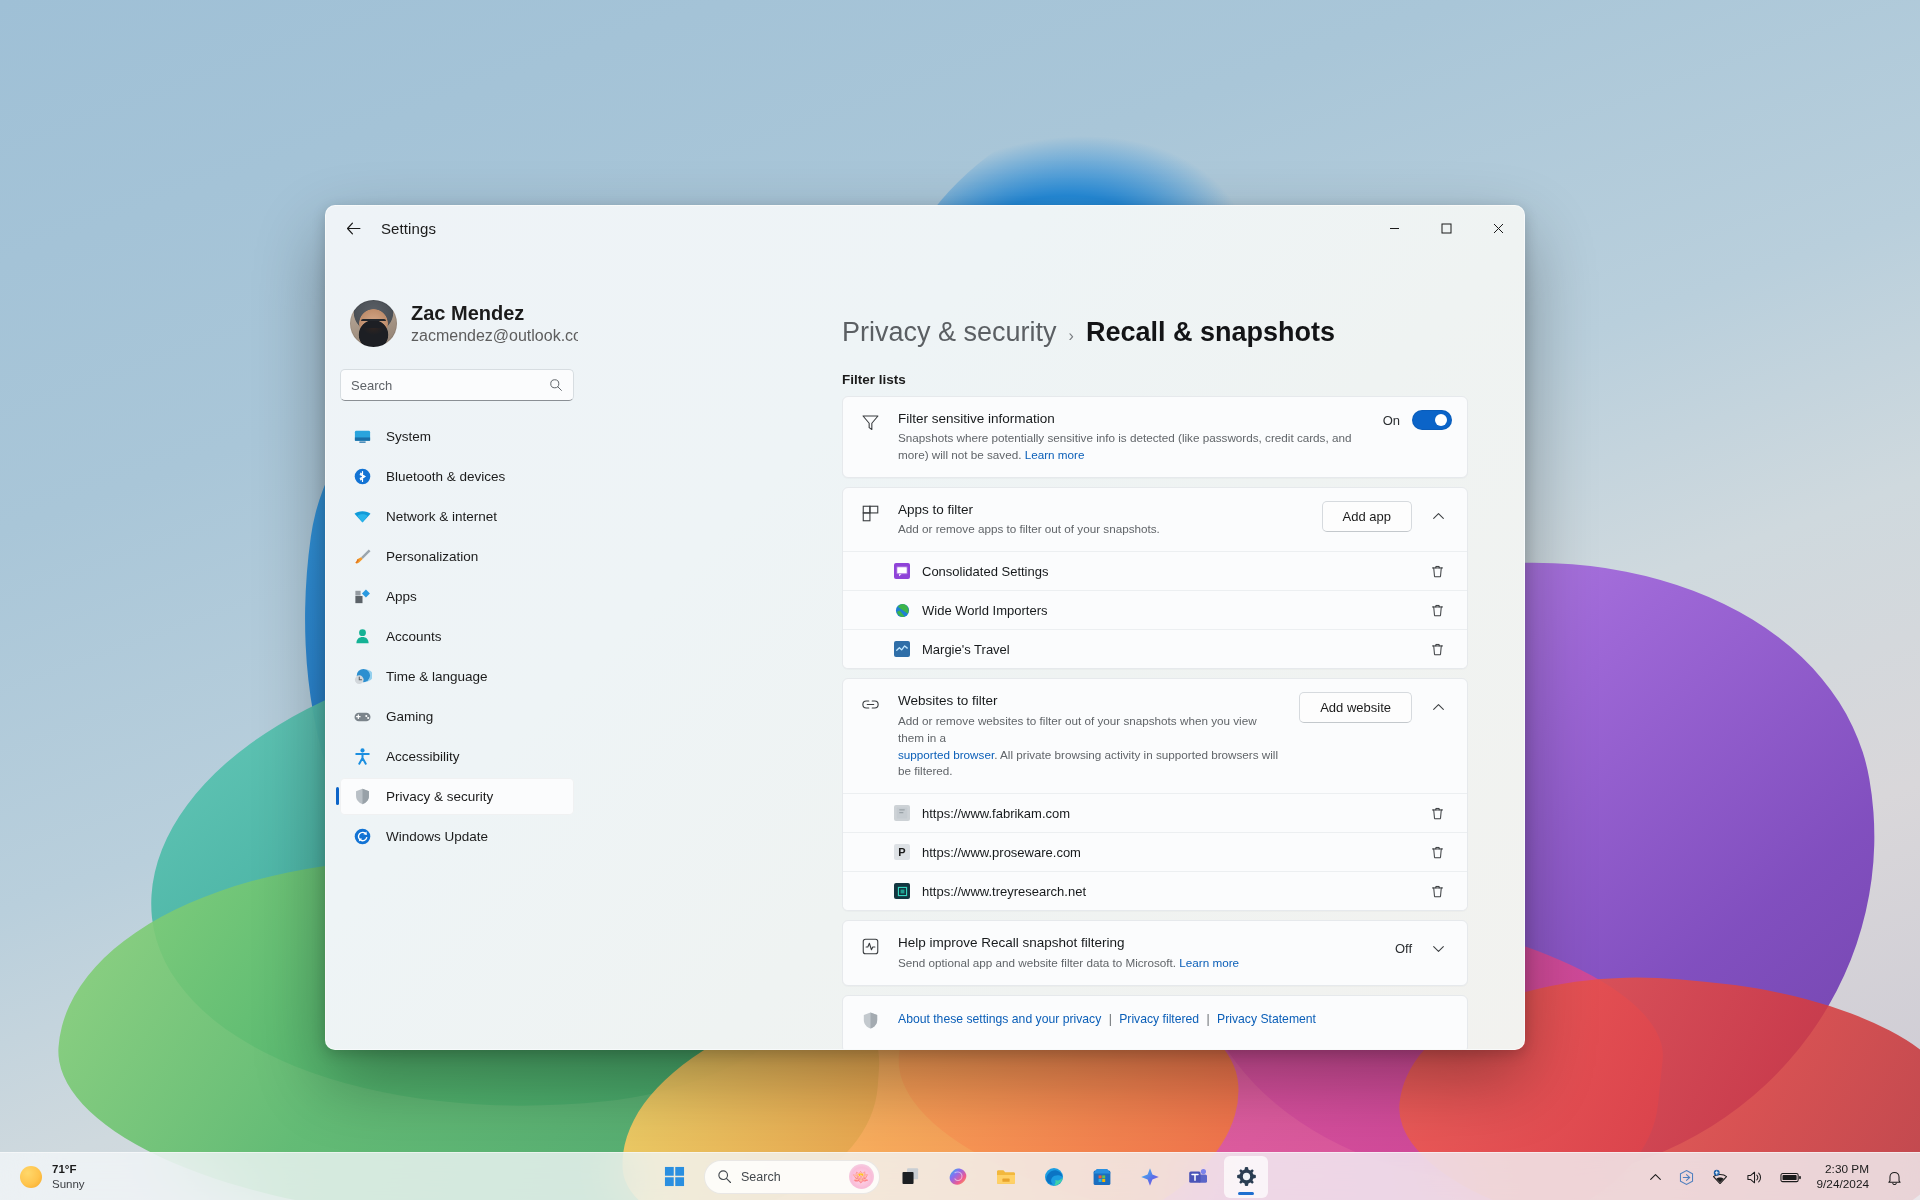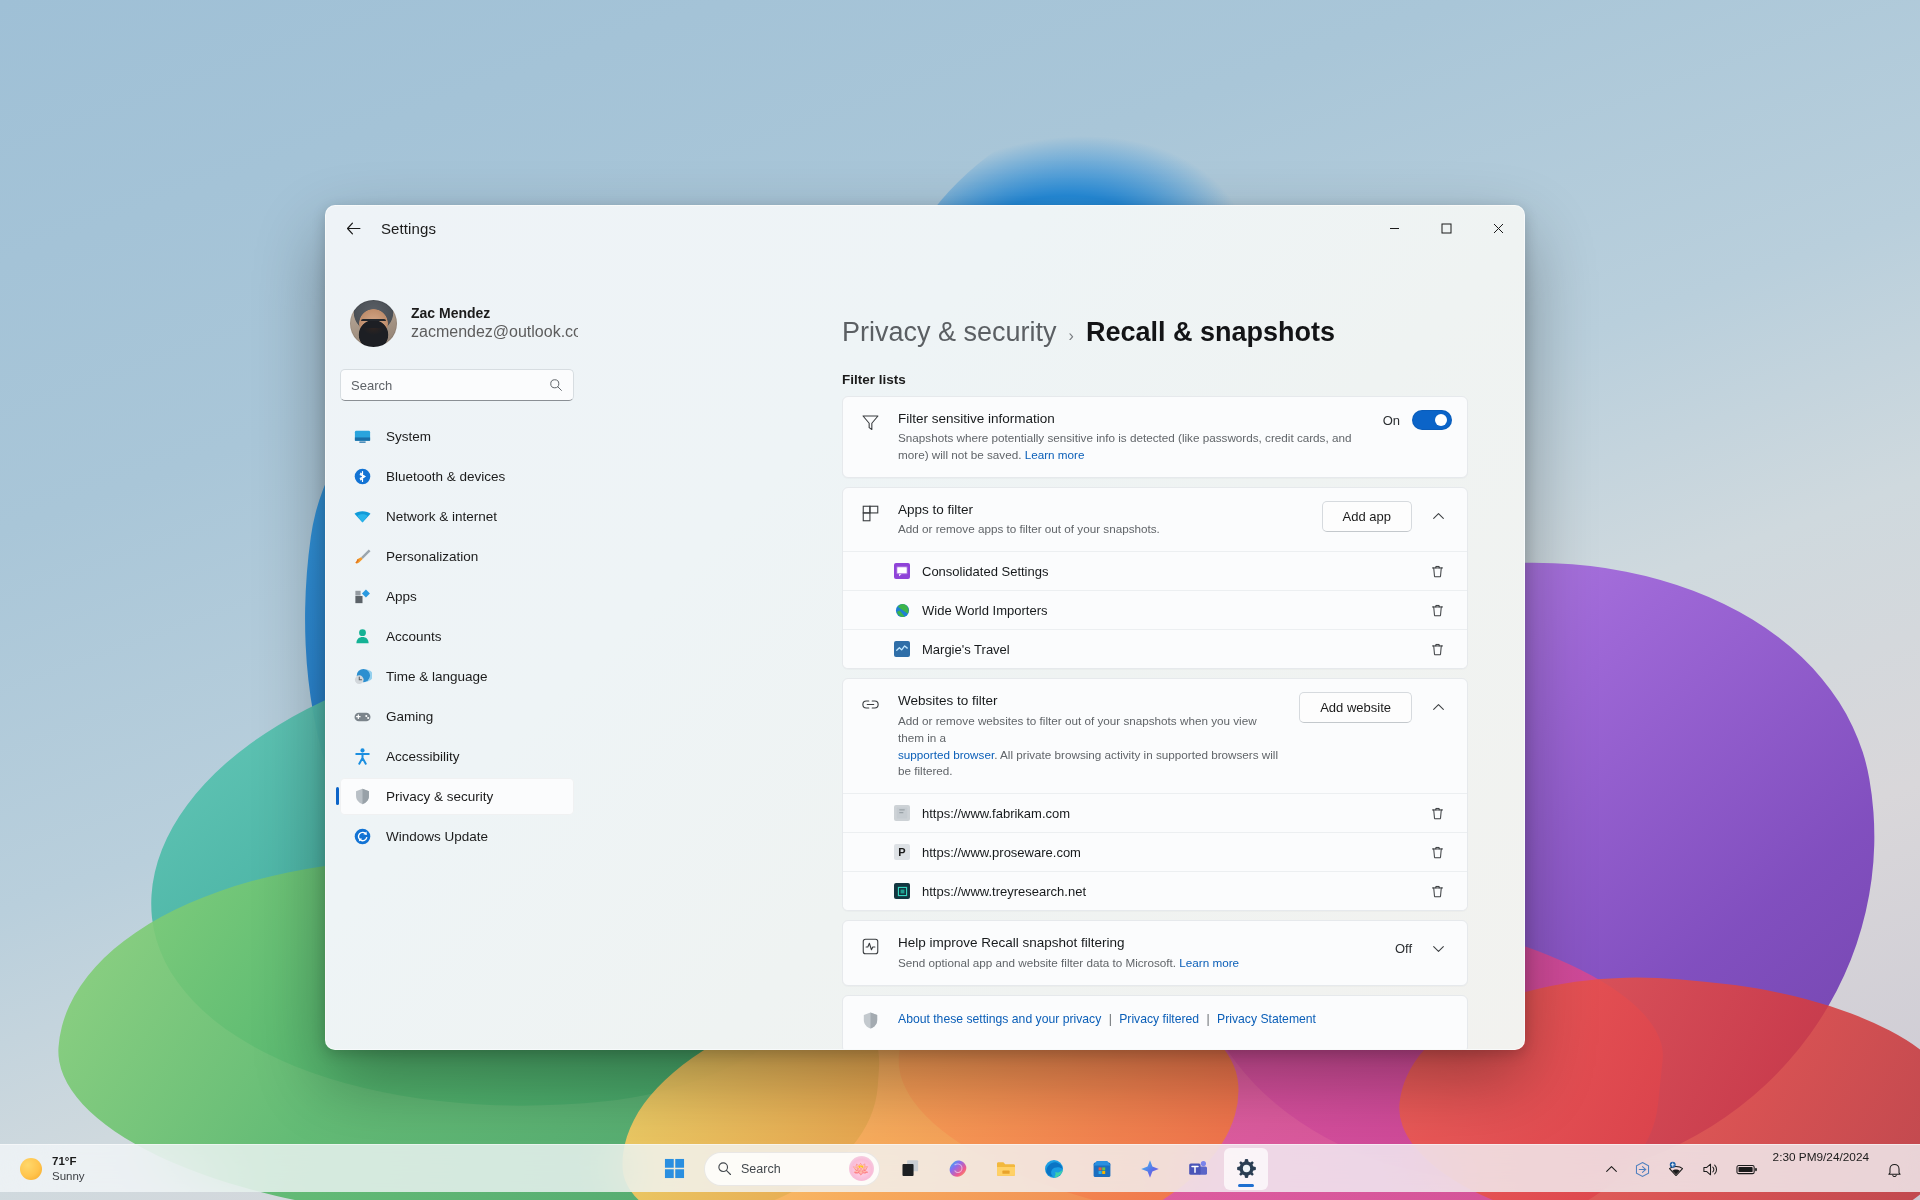--- a/index.html
+++ b/index.html
@@ -151,21 +151,21 @@
     border-top: 2px solid #23262b;
     border-radius: 2px;
   }
   #avatar::after {
     content:"";
     position:absolute; left:13px; top:28px; width:21px; height:7px;
     background: radial-gradient(ellipse at 50% 0%, rgba(60,40,30,.55) 0%, rgba(60,40,30,0) 70%);
     border-radius: 0 0 10px 10px;
   }
   #account-text { margin-left: 14px; overflow: hidden; }
-  #account-name { font-size: 14px; font-weight: 700; color: #1b1b1b; }
+  #account-name { font-size: 20px; font-weight: 700; color: #1b1b1b; }
   #account-email { font-size: 16px; color: #5d5d5d; margin-top: 2px; white-space: nowrap; }
 
   #search-wrap { padding: 16px 4px 0 4px; }
   #search-box {
     height: 32px;
     background: #fbfcfd;
     border: 1px solid #d7dde1;
     border-bottom: 1px solid #8a8f94;
     border-radius: 5px;
     display: flex; align-items: center;
@@ -301,21 +301,21 @@
   .trash {
     width: 30px; height: 28px; display: flex; align-items: center; justify-content: center;
     border-radius: 4px; cursor: pointer; color: #2b2e31;
   }
 
   .links-row { font-size: 12.2px; margin-top: 3px; color: #616569; }
   .links-row .sep { color: #6b6f73; margin: 0 4px; }
 
   
   #taskbar {
-    position: absolute; left: 0; bottom: 8px;
+    position: absolute; left: 0; bottom: 0;
     width: 1920px; height: 48px;
     background: rgba(243,246,249,.80);
     backdrop-filter: blur(28px);
     border-top: 1px solid rgba(255,255,255,.5);
     display: flex; align-items: center;
   }
   #weather {
     display: flex; align-items: center; gap: 10px;
     padding: 0 14px; height: 42px; margin-left: 6px;
     border-radius: 6px; cursor: pointer;
@@ -364,21 +364,21 @@
     position: absolute; right: 0; top: 0;
     height: 48px; display: flex; align-items: center; gap: 2px; padding-right: 10px;
   }
   .tray-btn {
     height: 38px; display: flex; align-items: center; justify-content: center;
     padding: 0 7px; border-radius: 5px; cursor: pointer; color: #1b1b1b;
   }
   #clock {
     text-align: right; line-height: 1.25; padding: 0 8px 0 6px;
     font-size: 11.8px; color: #1b1b1b; cursor: pointer;
-    border-radius: 5px; height: 38px; display: flex; flex-direction: row; justify-content: center;
+    border-radius: 5px; height: 38px; display: flex; flex-direction: column; justify-content: center;
   }
 </style>
 </head>
 <body>
 
 <div id="desktop">
   <div class="wp-layer wp-blue1"></div>
   <div class="wp-layer wp-blue2"></div>
   <div class="wp-layer wp-teal"></div>
   <div class="wp-layer wp-green"></div>

